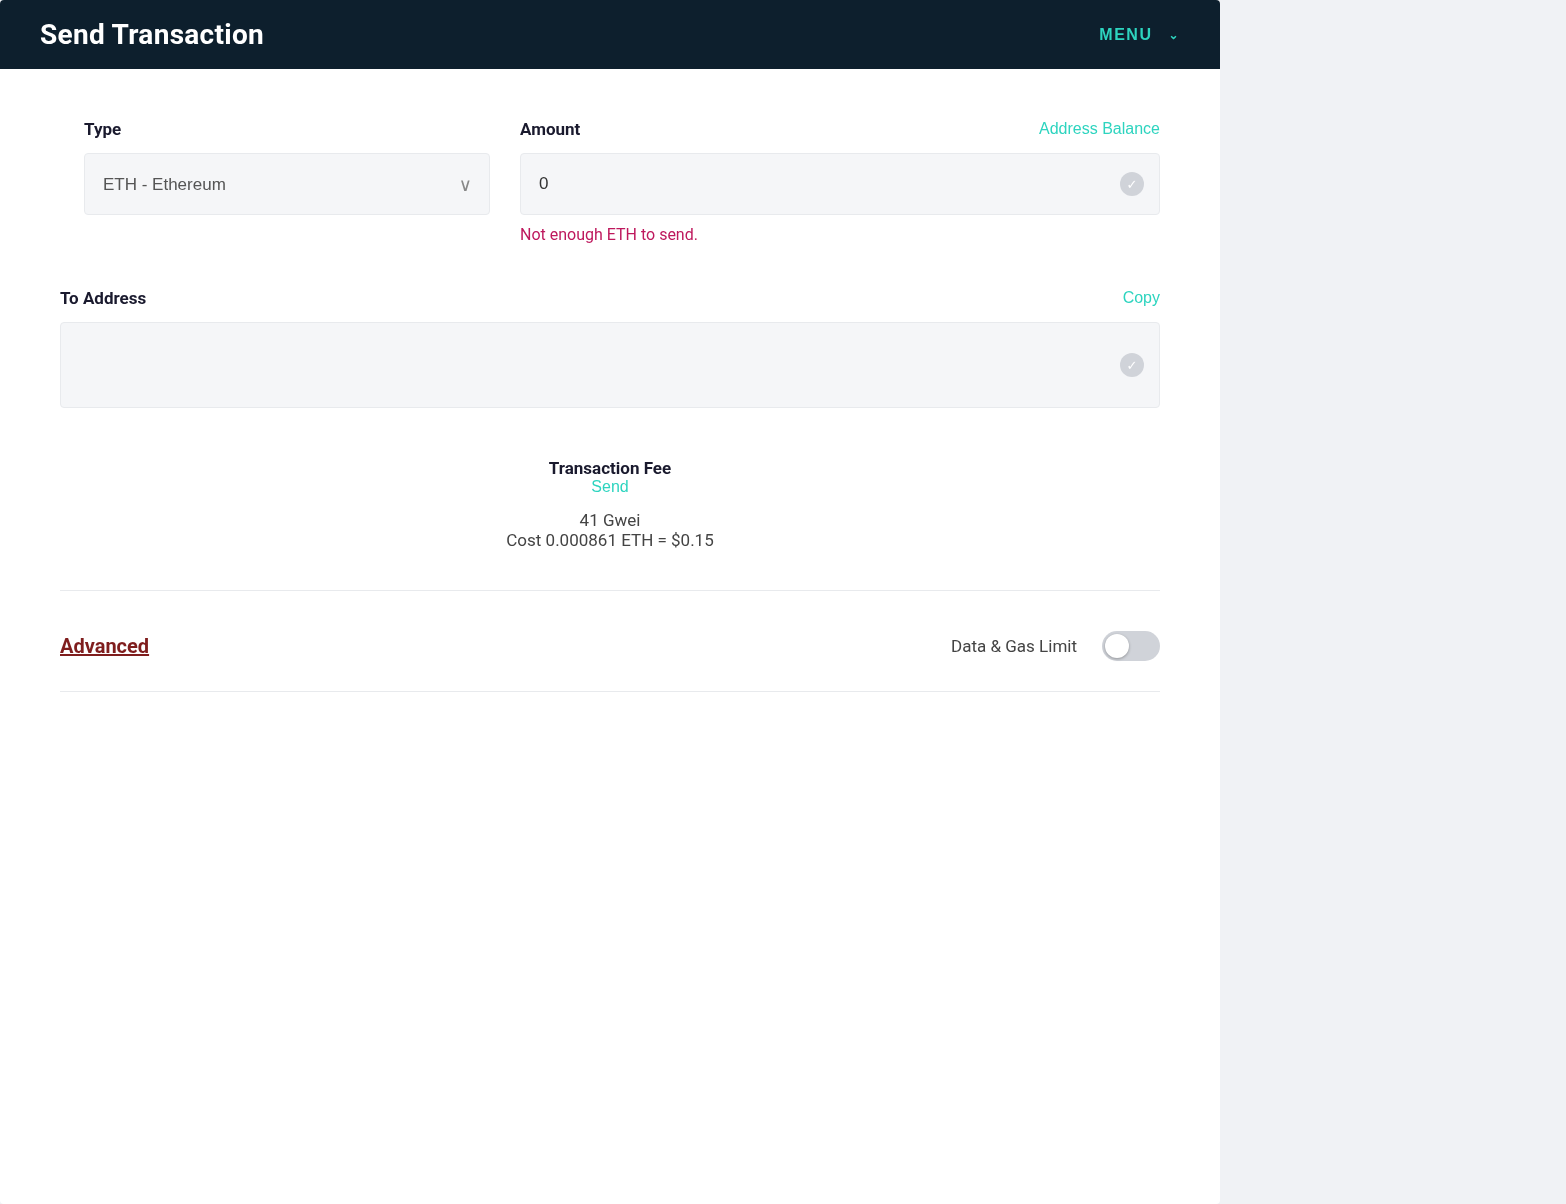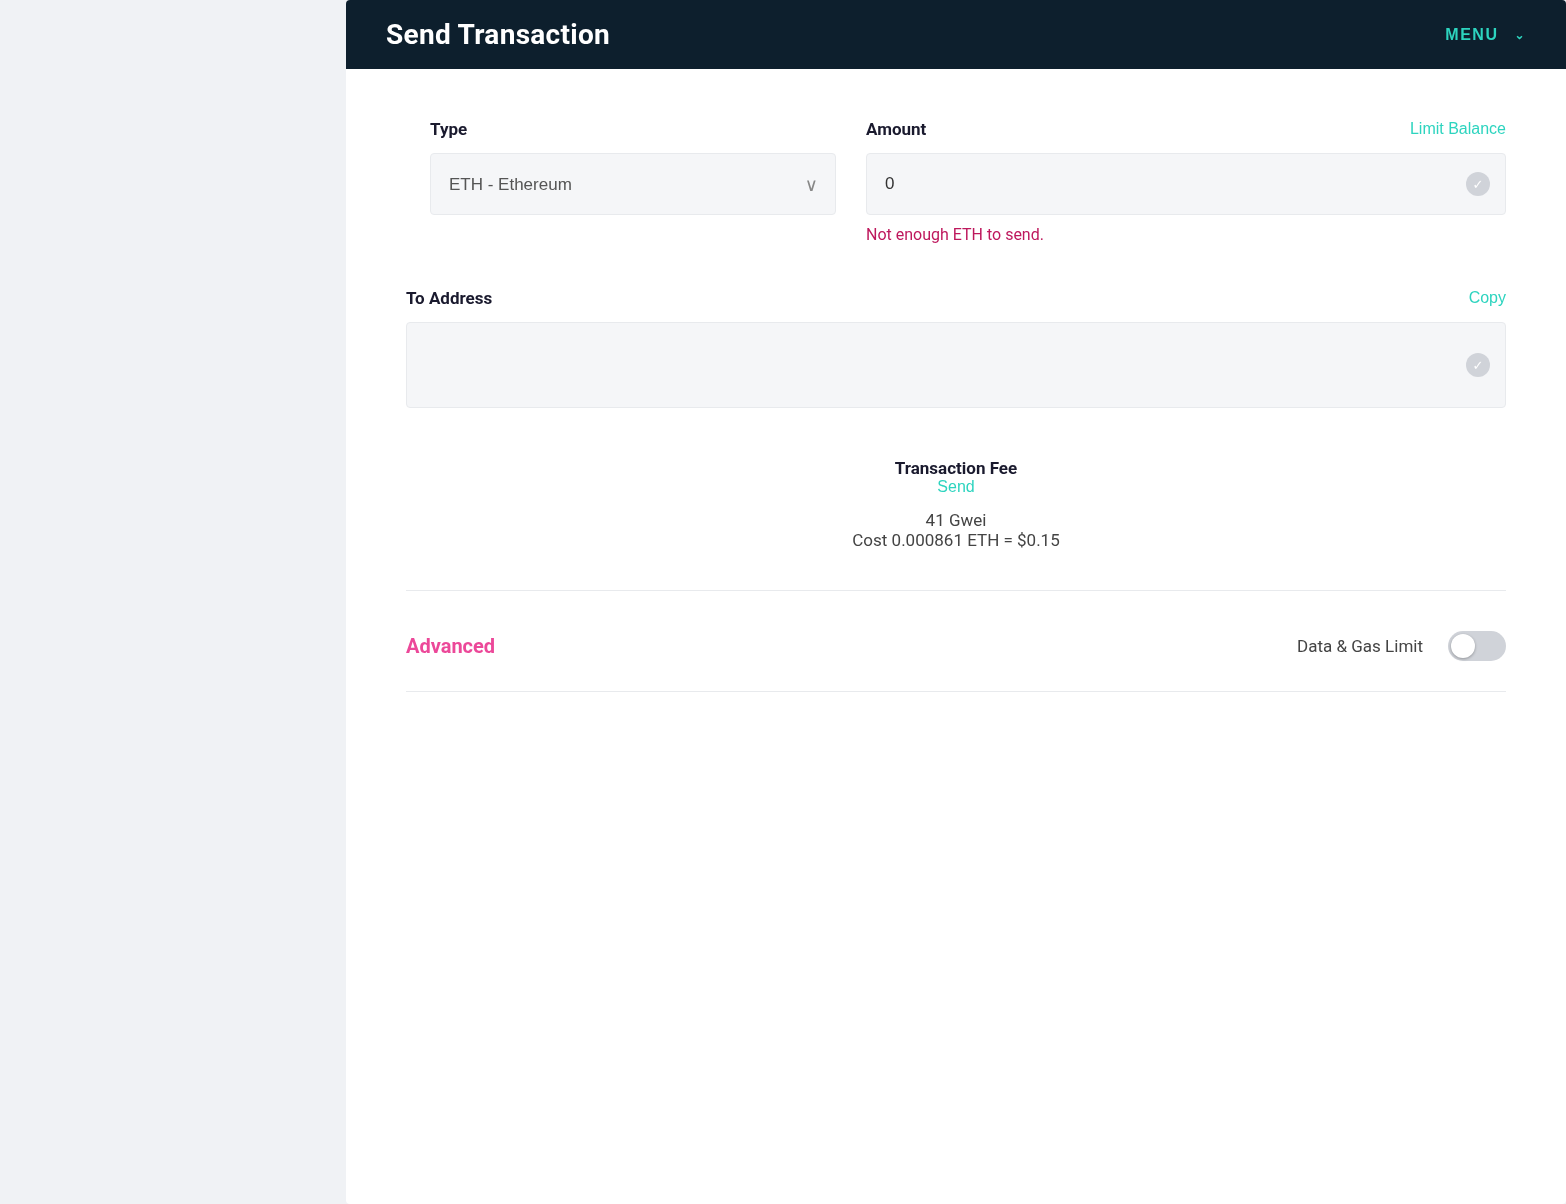--- a/index.html
+++ b/index.html
@@ -15,21 +15,21 @@
       display: flex;
       justify-content: center;
       align-items: flex-start;
     }
 
     .app-container {
       width: 1566px;
       min-height: 1204px;
       background: #f0f2f5;
       display: flex;
-      justify-content: flex-end;
+      justify-content: flex-start;
       padding-top: 0;
       border-radius: 7px;
     }
 
     .card {
       width: 1220px;
       background: #ffffff;
       border-radius: 4px;
       overflow: hidden;
       margin-top: 0;
@@ -229,21 +229,22 @@
     .advanced-section {
       margin-top: 40px;
       display: flex;
       justify-content: space-between;
       align-items: center;
     }
 
     .advanced-label {
       font-size: 20px;
       font-weight: 700;
-      color: #ec4899;
+      color: #7f1d1d;
+      text-decoration: underline;
     }
 
     .toggle-group {
       display: flex;
       align-items: center;
       gap: 25px;
     }
 
     .toggle-text {
       font-size: 17px;
@@ -304,21 +305,21 @@
           </div>
           <div class="select-wrapper">
             <select class="field-select"><option value="ETH - Ethereum">ETH - Ethereum</option><option value="BTC - Bitcoin">BTC - Bitcoin</option><option value="LTC - Litecoin">LTC - Litecoin</option></select>
             <span class="select-chevron">∨</span>
           </div>
         </div>
 
         <div class="field-col-right">
           <div class="field-label">
             <span>Amount</span>
-            <button class="field-action">Limit Balance</button>
+            <button class="field-action">Address Balance</button>
           </div>
           <div class="input-wrapper">
             <input class="field-input" type="text" value="0" style="">
             <div class="input-check">
               <span>✓</span>
             </div>
           </div>
           <div class="error-text">Not enough ETH to send.</div>
         </div>
       </div>

